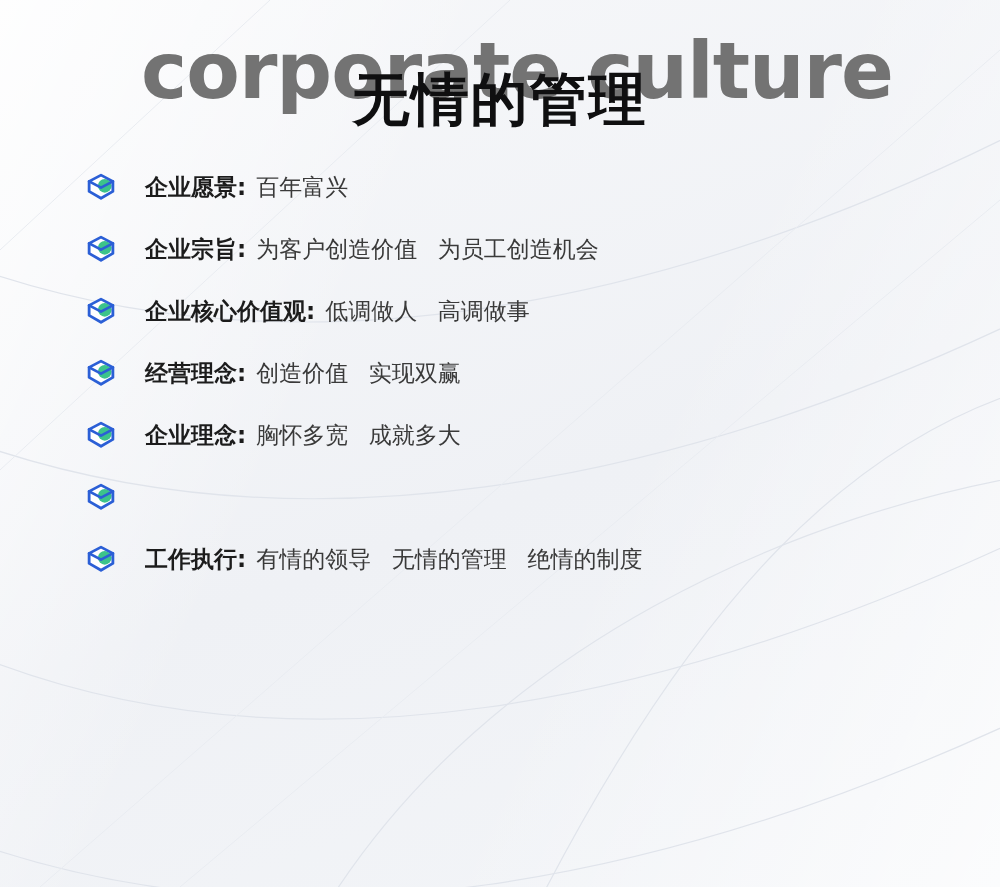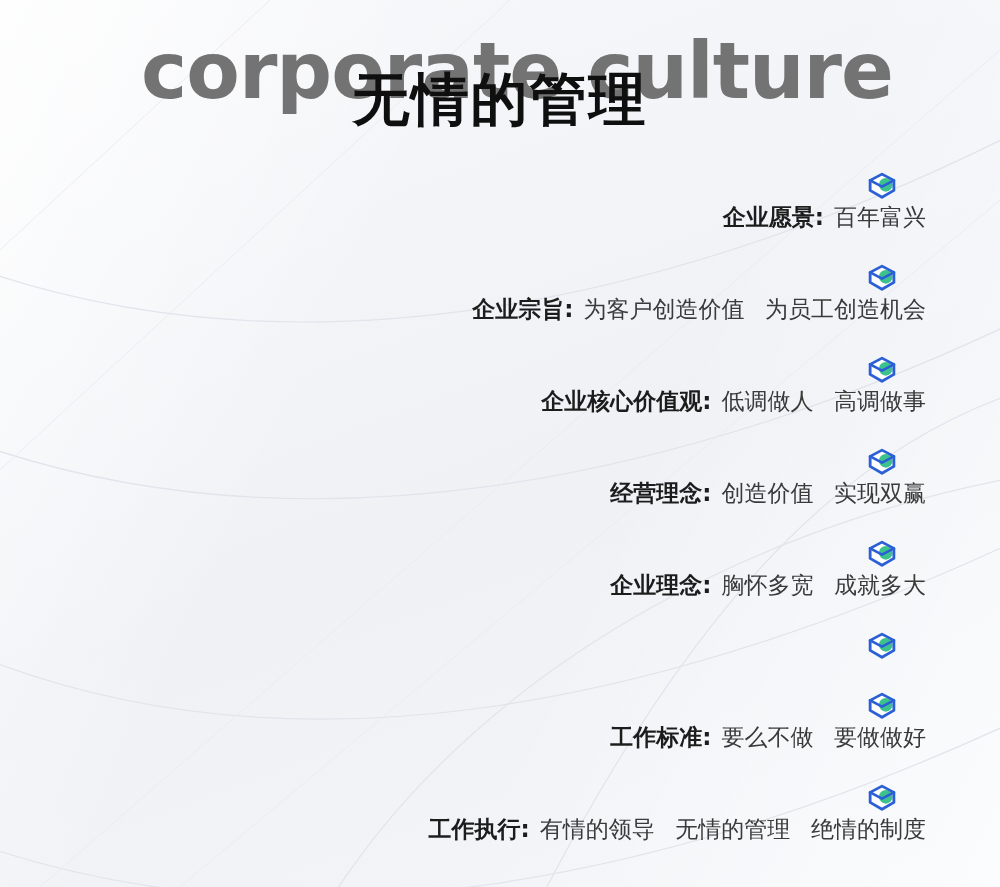--- a/index.html
+++ b/index.html
@@ -50,23 +50,22 @@
   .culture-list {
     position: absolute;
     top: 170px; left: 86px;
     width: 840px;
     margin: 0; padding: 0;
     list-style: none;
     z-index: 2;
   }
   .culture-item {
     display: flex;
-    align-items: flex-end;
+    align-items: center;
     margin-bottom: 29px;
-    flex-direction: column;
   }
   .icon {
     width: 30px; height: 32px;
     flex: 0 0 30px;
     margin-top: 1px;
     margin-right: 29px;
   }
   .item-text {
     margin: 0;
     font-size: 23px;
@@ -158,26 +157,20 @@
     <p class="item-text"><span class="item-label">企业理念:</span><span class="item-value">胸怀多宽  成就多大</span></p>
   </li>
 
 
   <li class="culture-item">
     <svg class="icon" viewBox="0 0 48 48">
       <use href="#cube-icon"></use>
     </svg>
   </li>
 
-  <li class="culture-item">
-    <svg class="icon" viewBox="0 0 48 48">
-      <use href="#cube-icon"></use>
-    </svg>
-    <p class="item-text"><span class="item-label">工作标准:</span><span class="item-value">要么不做  要做做好</span></p>
-  </li>
 
   <li class="culture-item">
     <svg class="icon" viewBox="0 0 48 48">
       <use href="#cube-icon"></use>
     </svg>
     <p class="item-text"><span class="item-label">工作执行:</span><span class="item-value">有情的领导  无情的管理  绝情的制度</span></p>
   </li>
 
 </ul>
 </div>

